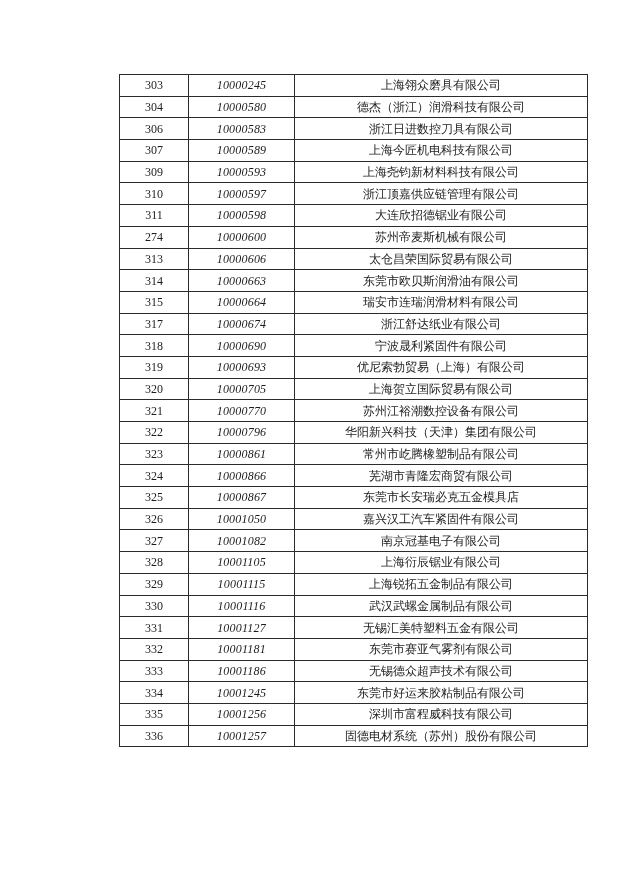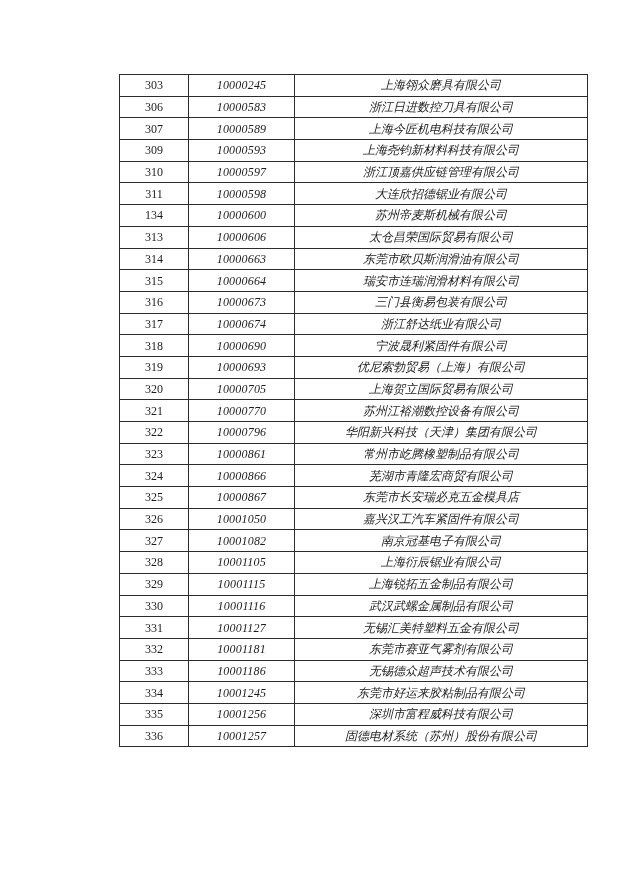--- a/index.html
+++ b/index.html
@@ -37,34 +37,39 @@
     text-align: center;
     vertical-align: middle;
     font-size: 12px;
     color: #1c1c1c;
     line-height: 1;
     overflow: hidden;
     white-space: nowrap;
   }
   td.col-index   { width: 64px; }
   td.col-code    { width: 101px; letter-spacing: 0.2px; font-style: italic; }
-  td.col-company { width: 288px; font-size: 12px; font-style: italic; }
+  td.col-company { width: 288px; font-size: 12px; }
 </style>
 </head>
 <body>
 
 <div class="doc-page">
   <table class="supplier-table">
     <tbody>
         <tr>
           <td class="col-index">303</td>
           <td class="col-code">10000245</td>
           <td class="col-company">上海翎众磨具有限公司</td>
         </tr>
         <tr>
+          <td class="col-index">304</td>
+          <td class="col-code">10000580</td>
+          <td class="col-company">德杰（浙江）润滑科技有限公司</td>
+        </tr>
+        <tr>
           <td class="col-index">306</td>
           <td class="col-code">10000583</td>
           <td class="col-company">浙江日进数控刀具有限公司</td>
         </tr>
         <tr>
           <td class="col-index">307</td>
           <td class="col-code">10000589</td>
           <td class="col-company">上海今匠机电科技有限公司</td>
         </tr>
         <tr>
@@ -76,43 +81,38 @@
           <td class="col-index">310</td>
           <td class="col-code">10000597</td>
           <td class="col-company">浙江顶嘉供应链管理有限公司</td>
         </tr>
         <tr>
           <td class="col-index">311</td>
           <td class="col-code">10000598</td>
           <td class="col-company">大连欣招德锯业有限公司</td>
         </tr>
         <tr>
-          <td class="col-index">134</td>
+          <td class="col-index">274</td>
           <td class="col-code">10000600</td>
           <td class="col-company">苏州帝麦斯机械有限公司</td>
         </tr>
         <tr>
           <td class="col-index">313</td>
           <td class="col-code">10000606</td>
           <td class="col-company">太仓昌荣国际贸易有限公司</td>
         </tr>
         <tr>
           <td class="col-index">314</td>
           <td class="col-code">10000663</td>
           <td class="col-company">东莞市欧贝斯润滑油有限公司</td>
         </tr>
         <tr>
           <td class="col-index">315</td>
           <td class="col-code">10000664</td>
           <td class="col-company">瑞安市连瑞润滑材料有限公司</td>
-        </tr>
-        <tr>
-          <td class="col-index">316</td>
-          <td class="col-code">10000673</td>
-          <td class="col-company">三门县衡易包装有限公司</td>
         </tr>
         <tr>
           <td class="col-index">317</td>
           <td class="col-code">10000674</td>
           <td class="col-company">浙江舒达纸业有限公司</td>
         </tr>
         <tr>
           <td class="col-index">318</td>
           <td class="col-code">10000690</td>
           <td class="col-company">宁波晟利紧固件有限公司</td>

